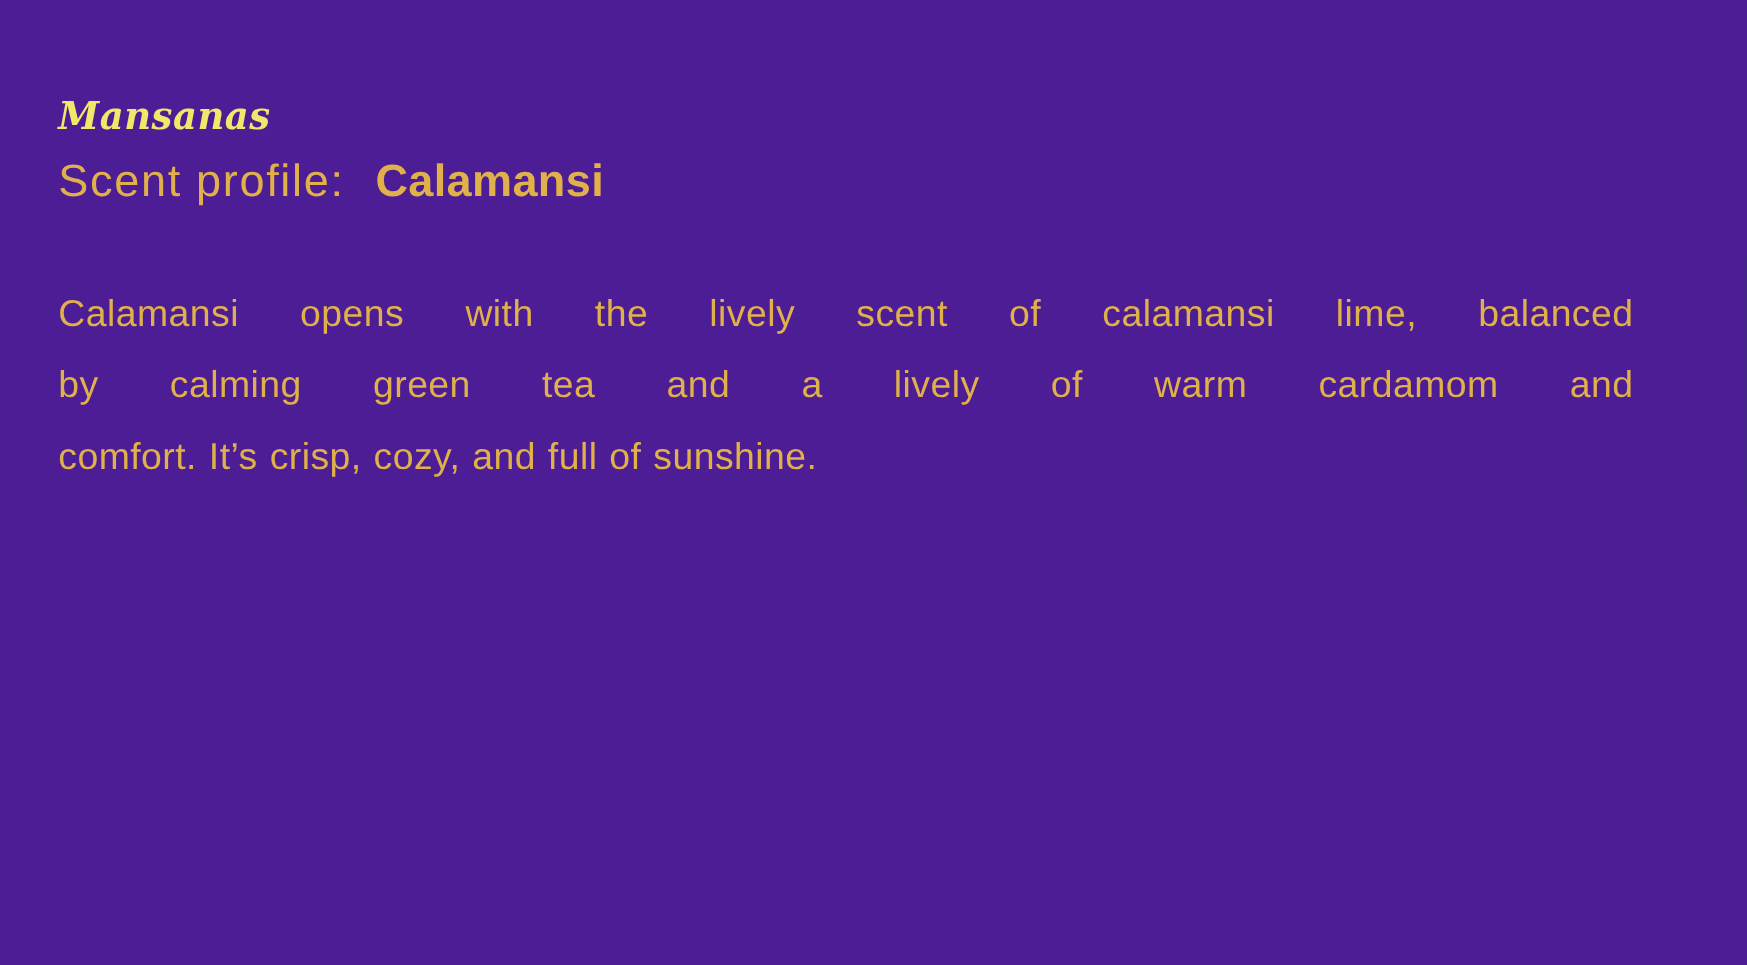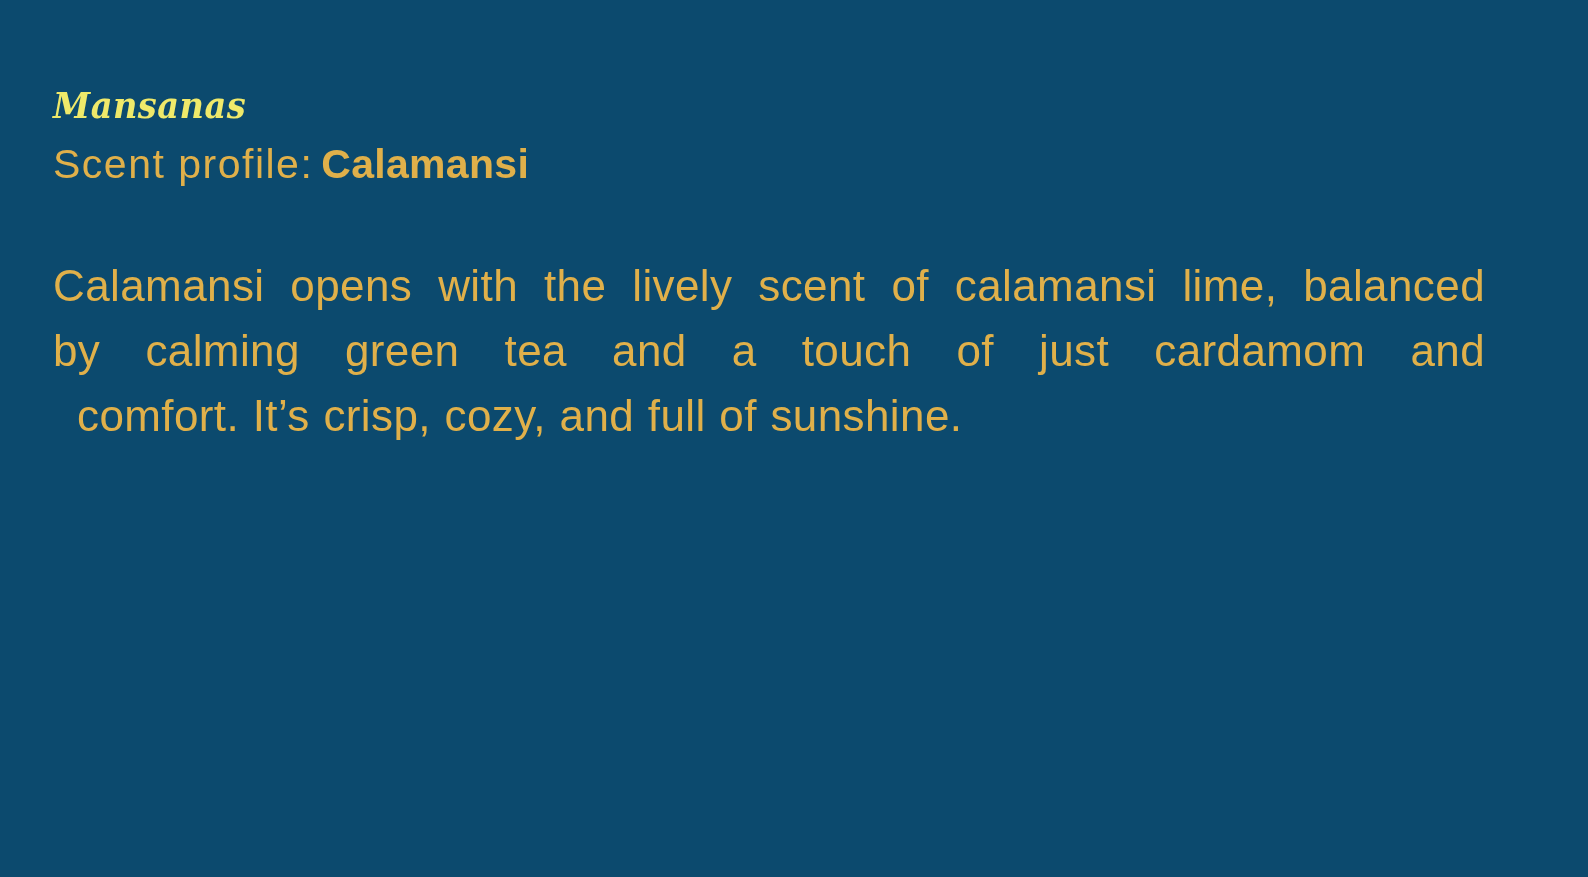--- a/index.html
+++ b/index.html
@@ -12,21 +12,21 @@
     overflow: hidden;
     background: #333e52;
     font-family: "DejaVu Sans", sans-serif;
     -webkit-font-smoothing: antialiased;
   }
 
   .slide {
     position: relative;
     width: 1588px;
     height: 877px;
-    background: #0c4a6e;
+    background: #4c1d95;
     box-sizing: border-box;
   }
 
   .content {
     position: absolute;
     left: 53px;
     top: 86px;
     width: 1432px;
   }
 
@@ -58,61 +58,60 @@
   .scent-label {
     font-family: "Liberation Sans", sans-serif;
     font-weight: 400;
     letter-spacing: 1.5px;
     text-align: right;
   }
   .scent-value {
     font-family: "Liberation Sans", sans-serif;
     font-weight: bold;
     letter-spacing: 0.3px;
-    margin-left: 8px;
+    margin-left: 28px;
   }
 
   
   .body-copy {
     margin: 0;
     padding-top: 62px;
     width: 1432px;
     font-family: "Liberation Sans", sans-serif;
     font-weight: 400;
-    font-size: 44px;
+    font-size: 34px;
     line-height: 65px;
     color: #e0b04a;
     text-align: justify;
     letter-spacing: 0.4px;
     word-spacing: 1px;
     hyphens: none;
   }
   .body-copy .line {
     display: block;
     text-align: justify;
     text-align-last: justify;
     white-space: normal;
   }
   .body-copy .line.last {
     text-align-last: left;
-    margin-left: 24px;
   }
 </style>
 </head>
 <body>
 
 <div class="slide">
   <div class="content">
 
     <h1 class="brand-title">Mansanas</h1>
 
     <p class="scent-line">
       <span class="scent-label">Scent profile:</span><span class="scent-value">Calamansi</span>
     </p>
 
     <div class="body-copy">
       <span class="line">Calamansi opens with the lively scent of calamansi lime, balanced</span>
-      <span class="line">by calming green tea and a touch of just cardamom and</span>
+      <span class="line">by calming green tea and a lively of warm cardamom and</span>
       <span class="line last">comfort. It’s crisp, cozy, and full of sunshine.</span>
     </div>
 
   </div>
 </div>
 
 </body></html>

